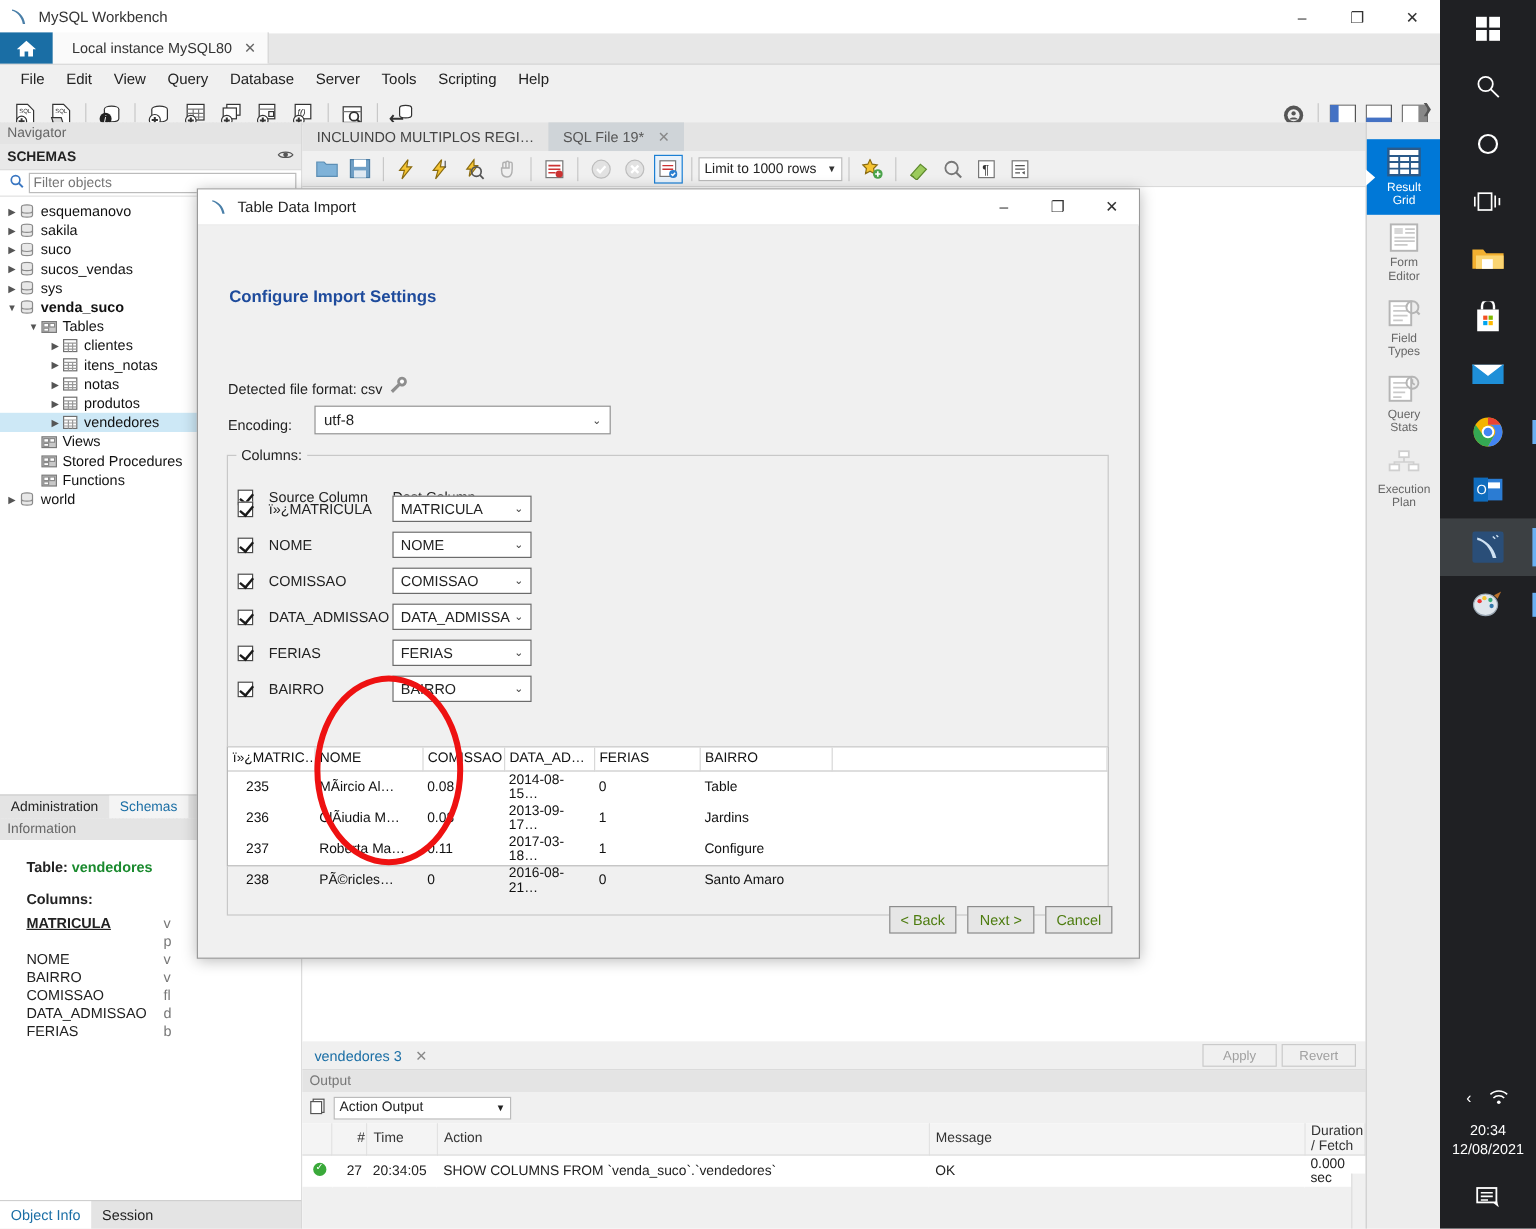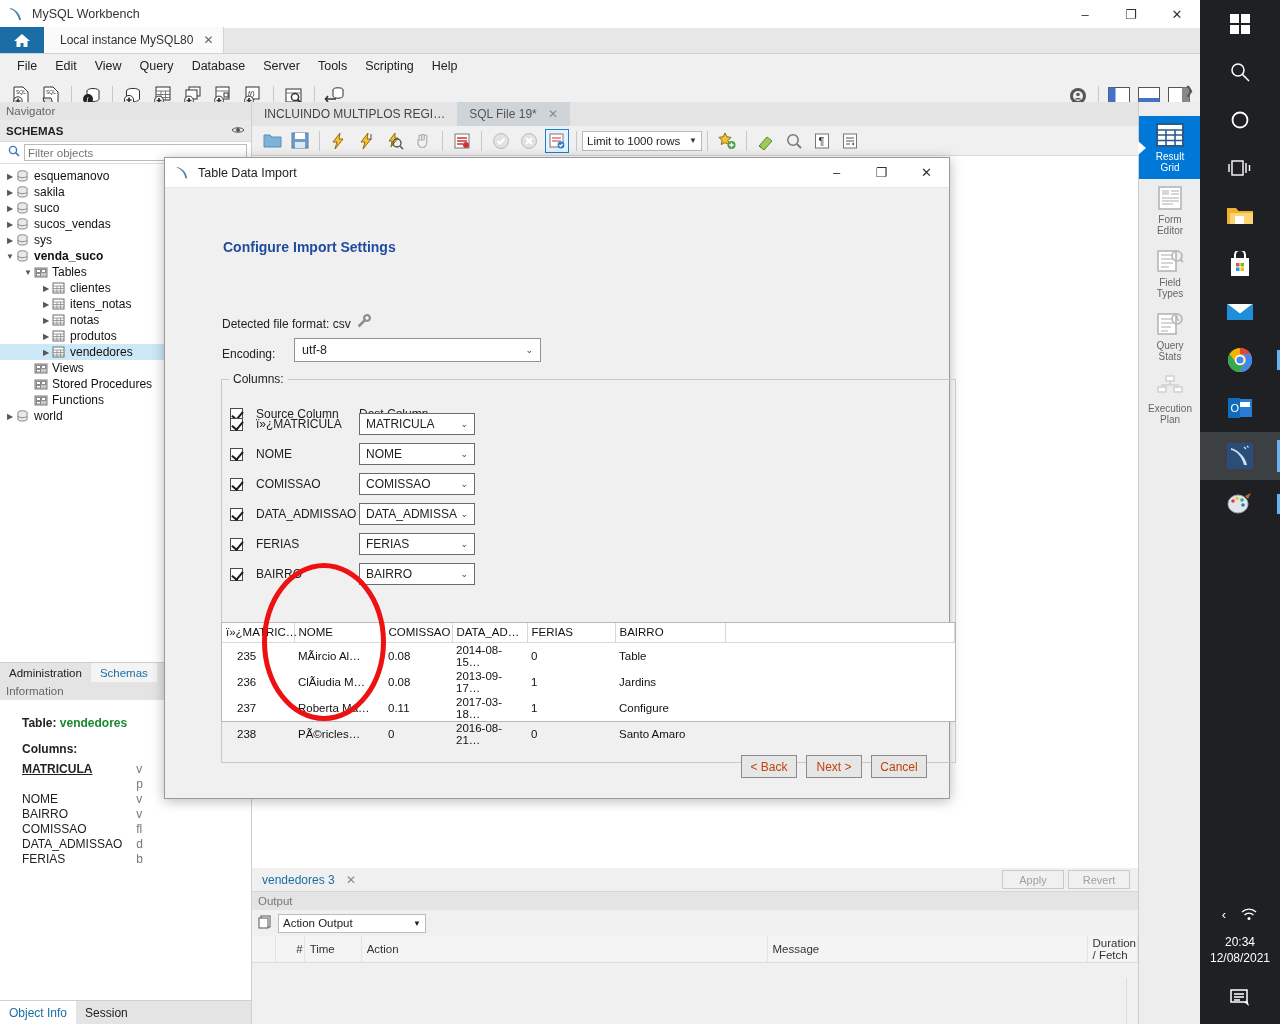--- a/index.html
+++ b/index.html
@@ -107,21 +107,21 @@
   .okdot::after { content:"✓"; position:absolute; color:#fff; font-size:8px; left:2px; top:-1px;}
   .outscroll { position:absolute; right:0; top:110px; width:12px; height:46px; background:#f0f0f0; border-left:1px solid #ddd;}
 
   
   .dlg { position:absolute; left:164px; top:157px; width:786px; height:642px; background:#f0f0f0;
          border:1px solid #9a9a9a; box-shadow:0 2px 12px rgba(0,0,0,.28); }
   .dlg-title { height:30px; background:#fff; display:flex; align-items:center; padding-left:10px; border-bottom:1px solid #e6e6e6;}
   .dlg-title .t { font-size:12.5px; margin-left:8px; }
   .dlg-ctrls { margin-left:auto; display:flex; }
   .dlg-ctrls div { width:45px; height:30px; display:flex; align-items:center; justify-content:center; font-size:13px; color:#333;}
-  .dlg-body { position:relative; height:612px;margin-left:32px; }
+  .dlg-body { position:relative; height:612px; }
   .dlg-h1 { position:absolute; left:26px; top:51px; font-size:14px; font-weight:bold; color:#1e4b9c; }
   .det { position:absolute; left:25px; top:129px; font-size:12px; }
   .wrench { position:absolute; left:159px; top:125px; }
   .enc-lbl { position:absolute; left:25px; top:159px; font-size:12px; }
   .enc-sel { position:absolute; left:97px; top:150px; width:247px; height:24px; background:#fff; border:1px solid #919191; font-size:12.5px; display:flex; align-items:center; padding-left:7px; }
   .enc-sel .car { margin-left:auto; margin-right:7px; font-size:9px; color:#444;}
   .colgroup { position:absolute; left:24px; top:191px; width:735px; height:384px; border:1px solid #c8c8c8; }
   .colgroup .legend { position:absolute; left:7px; top:-8px; background:#f0f0f0; padding:0 4px; font-size:12px; }
   .crow { position:absolute; left:8px; display:flex; align-items:center; height:20px; }
   .cb { width:13px; height:13px; border:1px solid #4a4a4a; background:#fff; position:relative; }
@@ -129,21 +129,21 @@
   .crow .src { margin-left:13px; width:103px; font-size:12px; }
   .crow .hd { font-size:12px; }
   .dsel { width:116px; height:22px; background:#fff; border:1px solid #6b6b6b; font-size:12px; display:flex; align-items:center; padding-left:6px; position:relative;}
   .dsel .car { position:absolute; right:6px; font-size:9px; color:#444;}
   .preview { position:absolute; left:24px; top:434px; width:735px; height:100px; background:#fff; border:1px solid #b8b8b8; }
   table.pv { border-collapse:collapse; width:100%; font-size:11.5px; table-layout:fixed; }
   table.pv th { font-weight:normal; text-align:left; height:19px; border-right:1px solid #d8d8d8; border-bottom:1px solid #d8d8d8; padding-left:4px; color:#111; background:#fff;}
   table.pv td { height:16px; padding-left:4px; color:#111; }
   table.pv td.num { text-align:left; padding-left:15px; }
   .dlg-btns { position:absolute; right:22px; bottom:22px; display:flex; gap:9px; }
-  .dlg-btns button { width:56px; height:23px; font-size:12px; background:#e6e6e6; border:1px solid #8c8c8c; font-family:inherit; color:#c2410c;}
+  .dlg-btns button { width:56px; height:23px; font-size:12px; background:#e6e6e6; border:1px solid #8c8c8c; font-family:inherit; color:#4d7c0f;}
   .ellipse { position:absolute; left:262px; top:563px; width:124px; height:158px; border:5px solid #ee1111; border-radius:50%; pointer-events:none; }
 
   
   #taskbar { position:absolute; right:0; top:0; width:80px; height:1024px; background:#1f2023; }
   .tbi { width:80px; height:48px; display:flex; align-items:center; justify-content:center; position:relative;}
   .tbi.active { background:#3c4043; }
   .tbi.active::before { content:""; position:absolute; right:0; top:8px; bottom:8px; width:3px; background:#6ab0f3;}
   .tbi.running::before { content:""; position:absolute; right:0; top:14px; bottom:14px; width:3px; background:#6ab0f3;}
   .tb-clock { position:absolute; left:0; right:0; bottom:58px; text-align:center; color:#fff; font-size:12px; line-height:16px;}
   .tray { position:absolute; left:0; right:0; bottom:100px; display:flex; justify-content:center; gap:14px; color:#fff; font-size:13px;}
@@ -677,20 +677,28 @@
               <tr>
             <th style="width:26px"></th>
             <th style="width:30px;text-align:right">#</th>
             <th style="width:60px">Time</th>
             <th style="width:450px">Action</th>
             <th style="width:352px">Message</th>
             <th>Duration / Fetch</th>
           </tr>
             </thead>
           <tbody id="outBody">
+              <tr class="">
+                <td style="text-align:center"><span class="okdot"></span></td>
+                <td style="text-align:right;padding-right:4px">27</td>
+                <td>20:34:05</td>
+                <td>SHOW COLUMNS FROM `venda_suco`.`vendedores`</td>
+                <td>OK</td>
+                <td>0.000 sec</td>
+              </tr>
             </tbody>
         </table>
         <div class="outscroll"></div>
       </div>
 
       <div class="sidestrip">
         <div class="expander">❯</div>
         <div id="sideStrip" style="padding-top:14px;">
             <div class="ss-item on">
               <div class="ss-ico"><svg width="30" height="26" viewBox="0 0 30 26">

